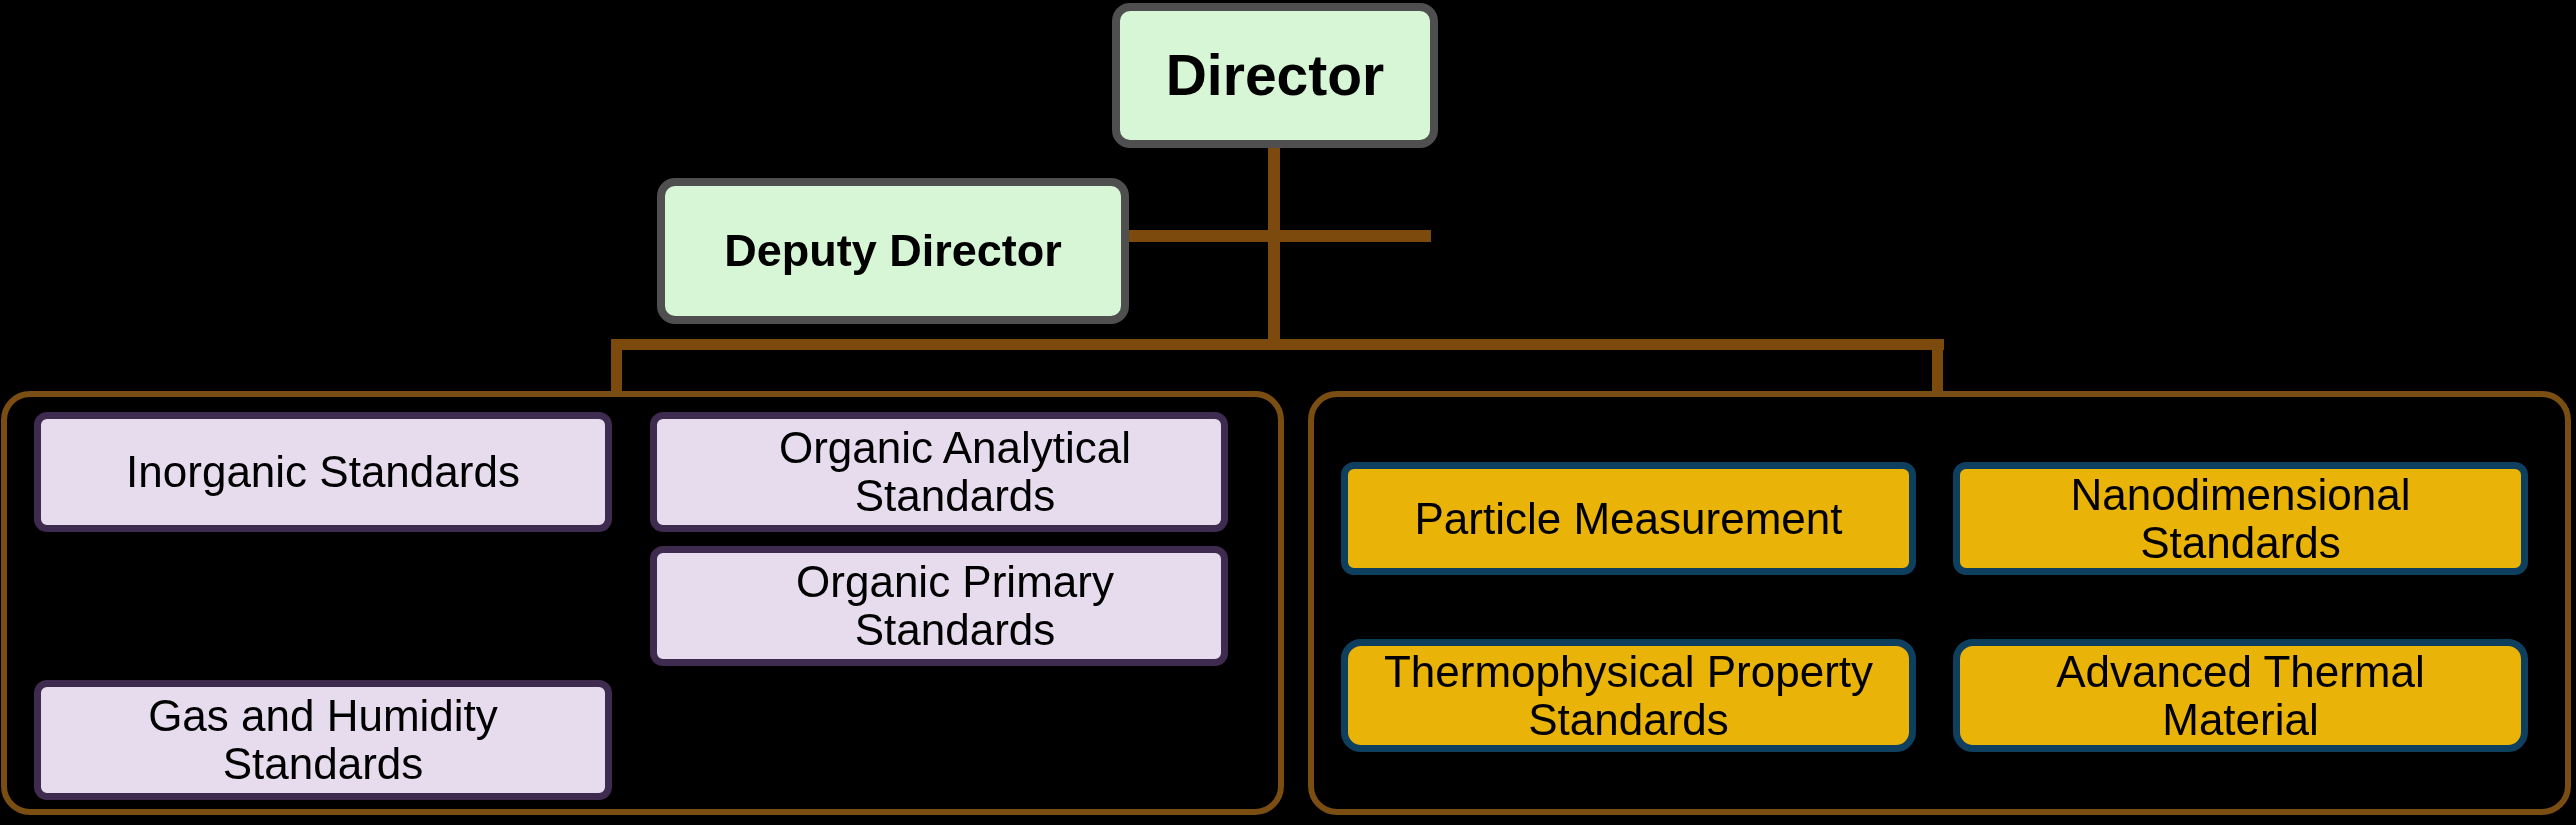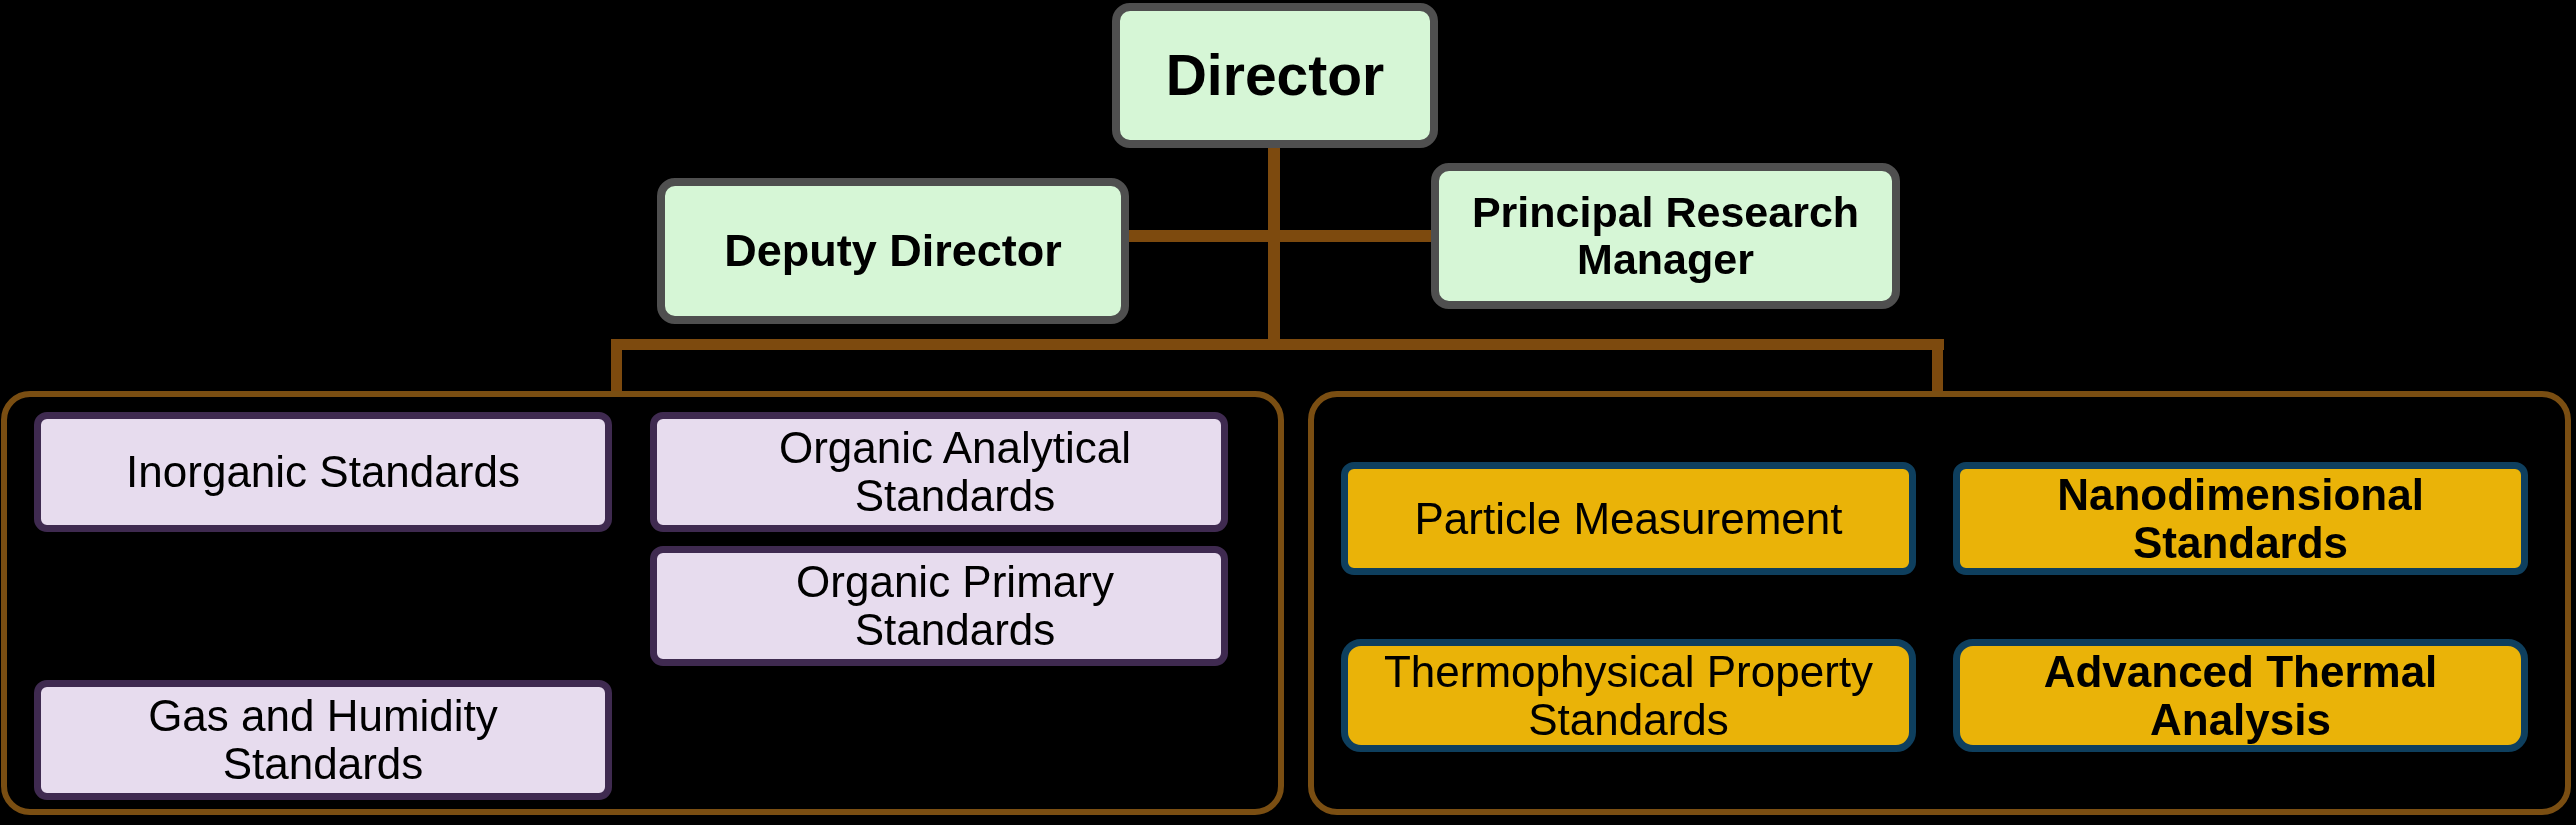--- a/index.html
+++ b/index.html
@@ -41,21 +41,21 @@
 
   
   .lg-c1 { left: 34px;   width: 578px; }
   .lg-c2 { left: 650px; width: 578px; padding-left: 32px; }
   .lg-r1 { top: 412px;  height: 120px; }
   .lg-r2 { top: 546px;  height: 120px; }
   .lg-r3 { top: 680px; height: 120px; }
 
   
   .rg-c1 { left: 1341px; width: 575px; }
-  .rg-c2 { left: 1953px; width: 575px; font-weight: bold; }
+  .rg-c2 { left: 1953px; width: 575px; }
   .rg-r1 { top: 462px;  height: 113px; }
   .rg-r2 { top: 639px; height: 113px; border-radius: 20px; }
 
   .group {
     position: absolute;
     box-sizing: border-box;
     border: 6.6px solid #7a4e12;
     border-radius: 29px;
     background: transparent;
   }
@@ -82,24 +82,20 @@
 
   <div class="group" id="left-group"></div>
   <div class="group" id="right-group"></div>
 
   <div class="node tier" id="director-node">
     <span>Director</span>
   </div>
   <div class="node tier" id="deputy-node">
     <span>Deputy Director</span>
   </div>
-  <div class="node tier" id="prm-node">
-    <span>Principal Research
-Manager</span>
-  </div>
 
   <div class="node member lav lg-c1 lg-r1">
     <span>Inorganic Standards</span>
   </div>
   <div class="node member lav lg-c2 lg-r1">
     <span>Organic Analytical
 Standards</span>
   </div>
   <div class="node member lav lg-c2 lg-r2">
     <span>Organic Primary
@@ -116,17 +112,17 @@
   <div class="node member blue rg-c2 rg-r1">
     <span>Nanodimensional
 Standards</span>
   </div>
   <div class="node member blue rg-c1 rg-r2">
     <span>Thermophysical Property
 Standards</span>
   </div>
   <div class="node member blue rg-c2 rg-r2">
     <span>Advanced Thermal
-Analysis</span>
+Material</span>
   </div>
 
 </div>
 
 
 </body></html>

